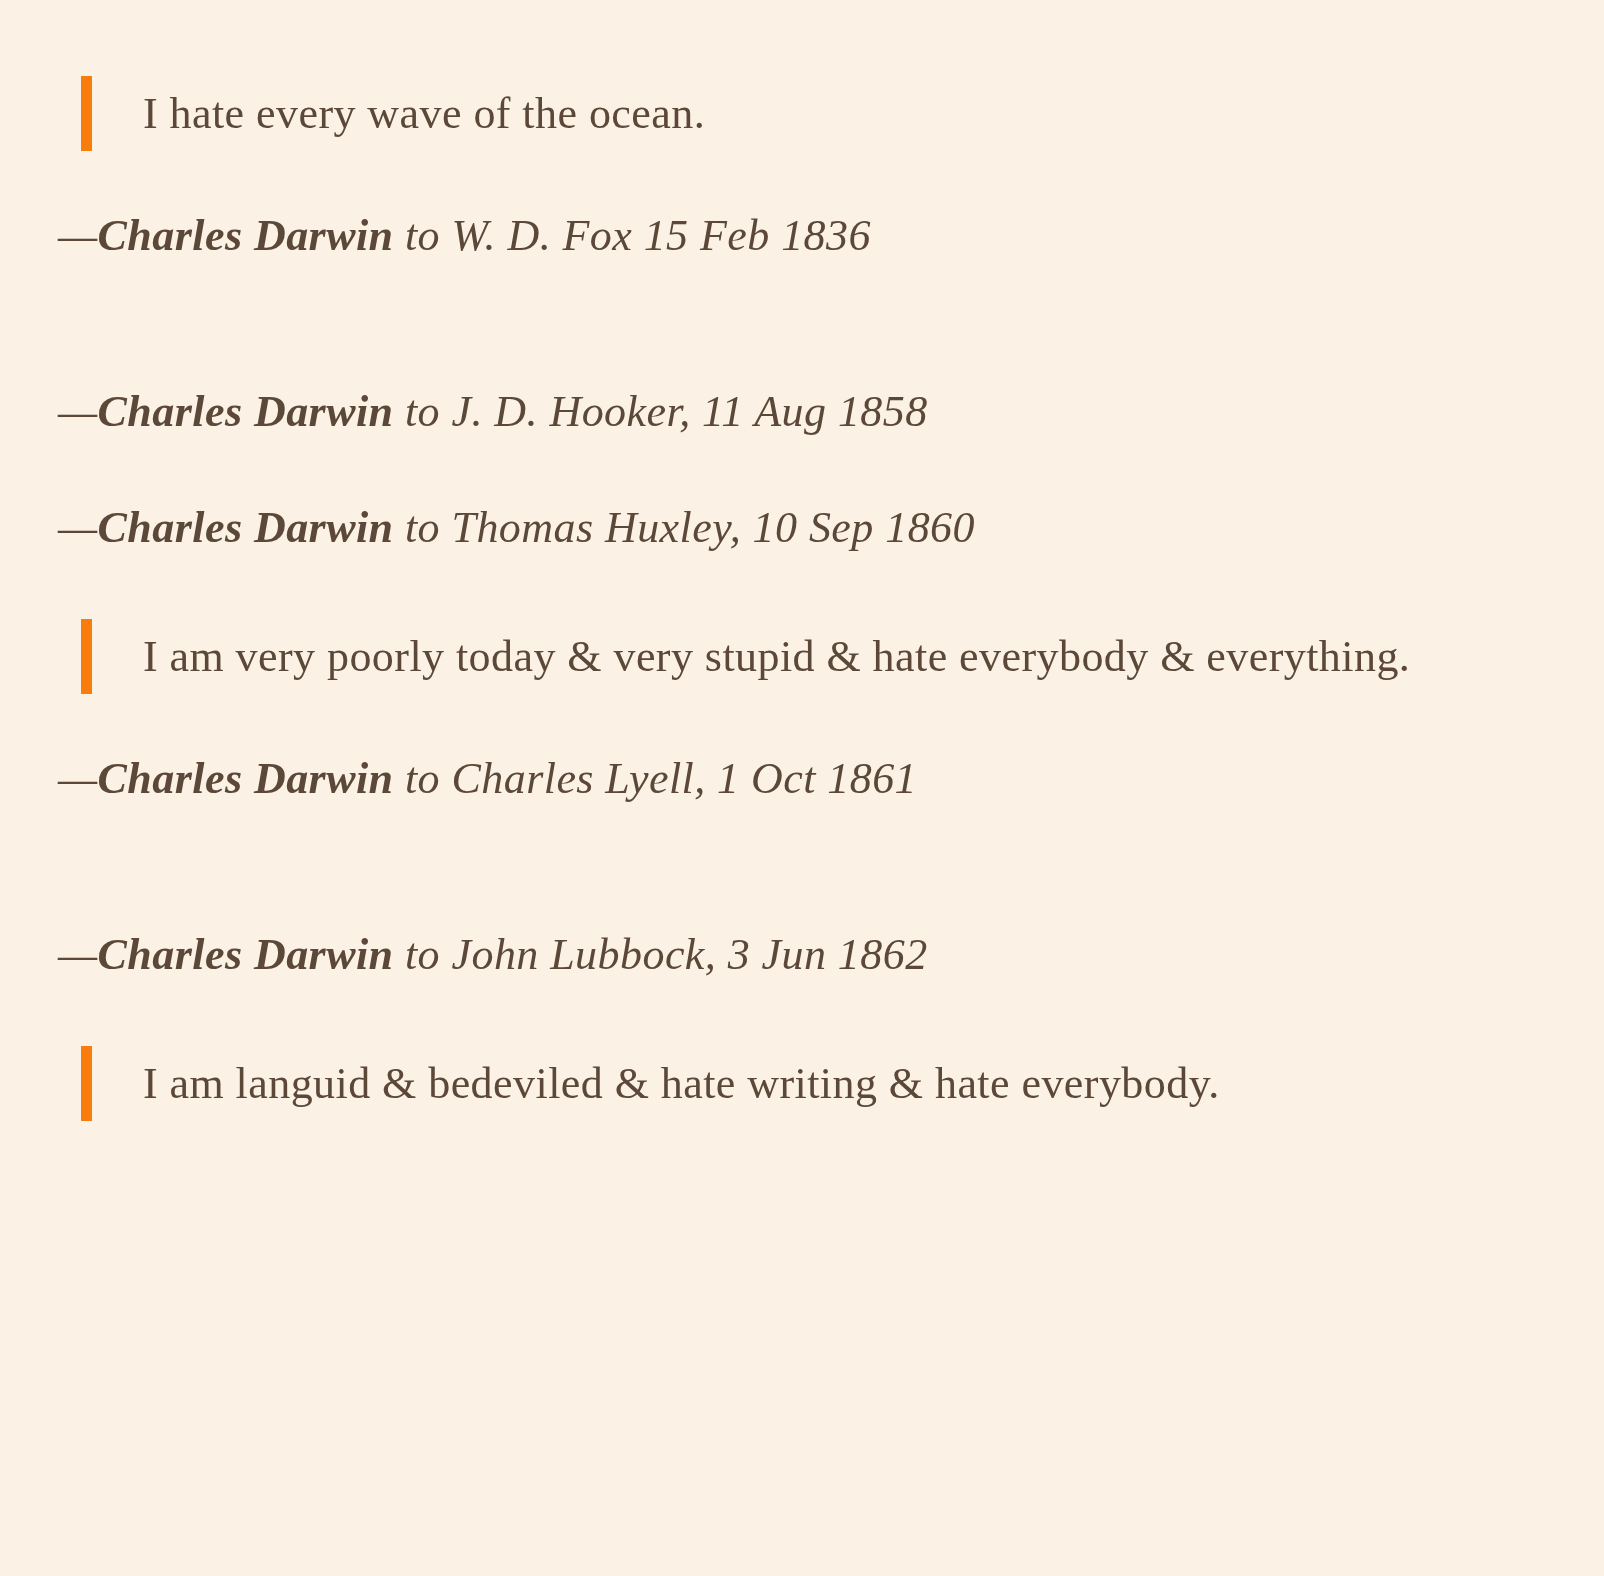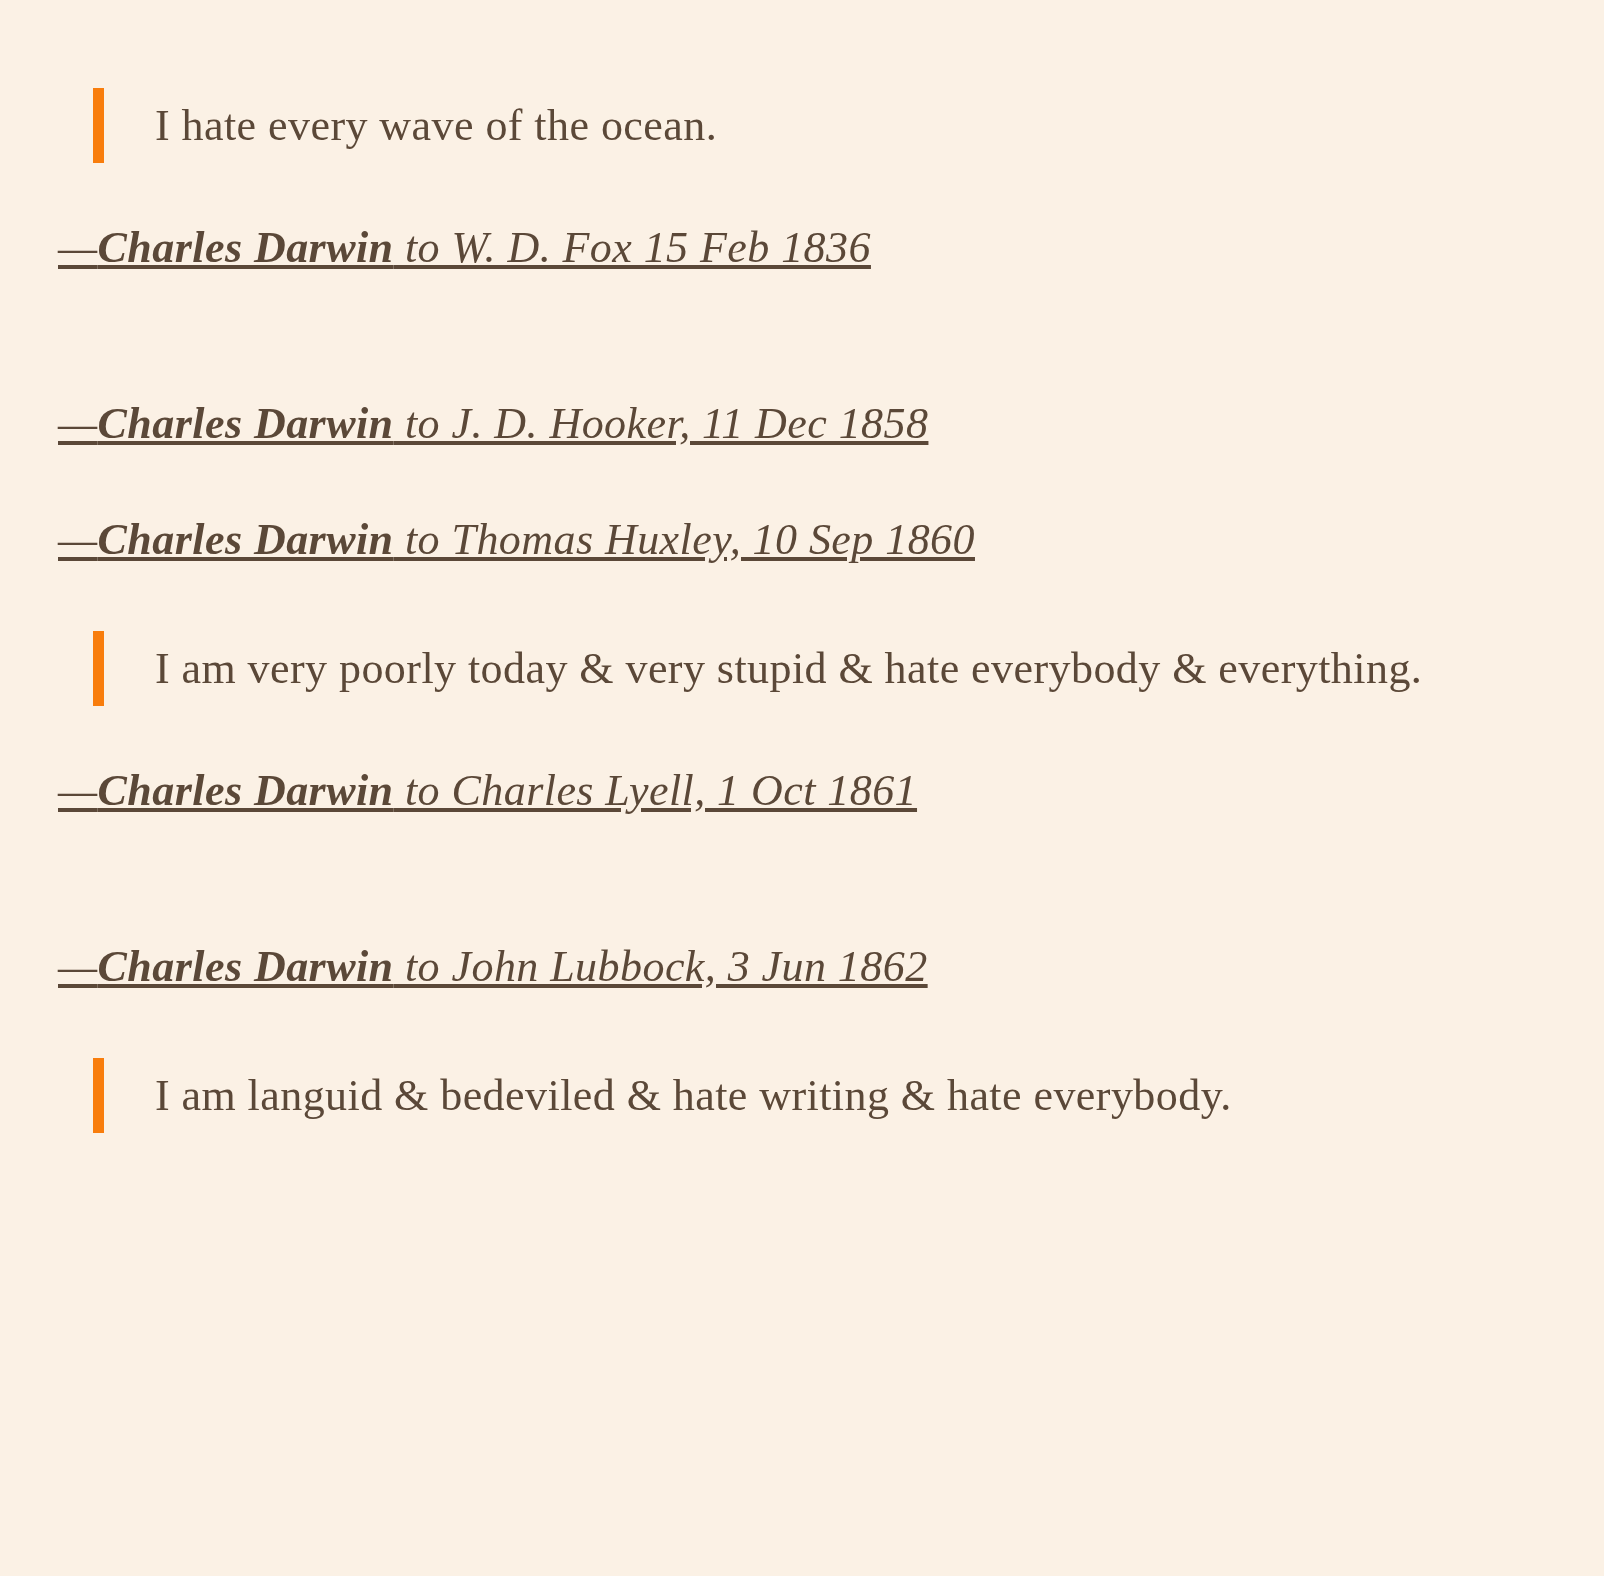--- a/index.html
+++ b/index.html
@@ -14,21 +14,21 @@
     background: #FBF1E5;
     color: #5B4838;
     font-family: "Liberation Serif", serif;
     padding: 72px 40px 0 58px;
   }
   .quote-block {
     margin: 0;
   }
   .quote {
     display: flex;
-    margin: 16px;
+    margin: 4px;
     padding-left: 19px;
   }
   .accent-bar {
     flex: none;
     width: 11px;
     background: #F87D0C;
   }
   .quote-text {
     margin: 0;
     padding-left: 51px;
@@ -37,21 +37,20 @@
     letter-spacing: 0.01em;
     white-space: nowrap;
   }
   .attribution {
     margin: 60px 0 66px 0;
     font-style: italic;
     font-size: 44px;
     line-height: 50px;
     letter-spacing: 0.01em;
     white-space: nowrap;
-    text-decoration: underline;
   }
   .attribution .author {
     font-weight: bold;
   }
 </style>
 </head>
 <body>
 
 <main>
 
@@ -60,21 +59,21 @@
       <span class="accent-bar"></span>
       <p class="quote-text">I hate every wave of the ocean.</p>
     </blockquote>
     <figcaption class="attribution"><span class="dash">—</span><strong class="author">Charles Darwin</strong><span class="detail"> to W. D. Fox 15 Feb 1836</span></figcaption>
   </figure>
 
   <figure class="quote-block">
     <blockquote class="quote">
       <span class="accent-bar"></span>
     </blockquote>
-    <figcaption class="attribution"><span class="dash">—</span><strong class="author">Charles Darwin</strong><span class="detail"> to J. D. Hooker, 11 Dec 1858</span></figcaption>
+    <figcaption class="attribution"><span class="dash">—</span><strong class="author">Charles Darwin</strong><span class="detail"> to J. D. Hooker, 11 Aug 1858</span></figcaption>
   </figure>
 
   <figure class="quote-block">
     <figcaption class="attribution"><span class="dash">—</span><strong class="author">Charles Darwin</strong><span class="detail"> to Thomas Huxley, 10 Sep 1860</span></figcaption>
   </figure>
 
   <figure class="quote-block">
     <blockquote class="quote">
       <span class="accent-bar"></span>
       <p class="quote-text">I am very poorly today &amp; very stupid &amp; hate everybody &amp; everything.</p>

